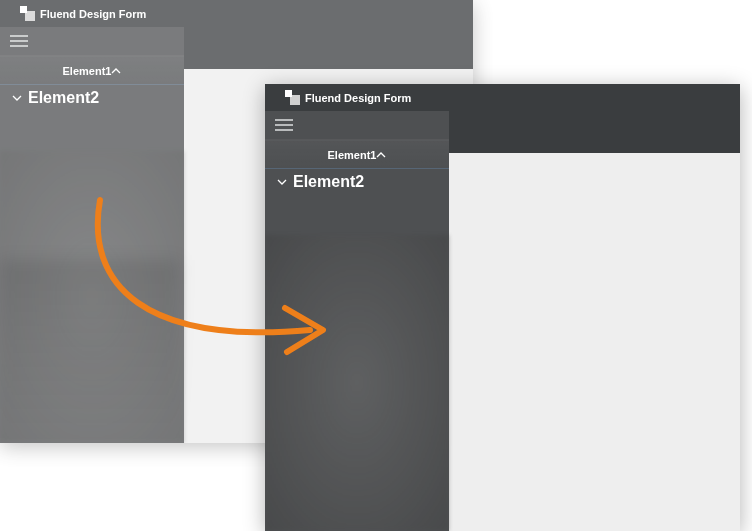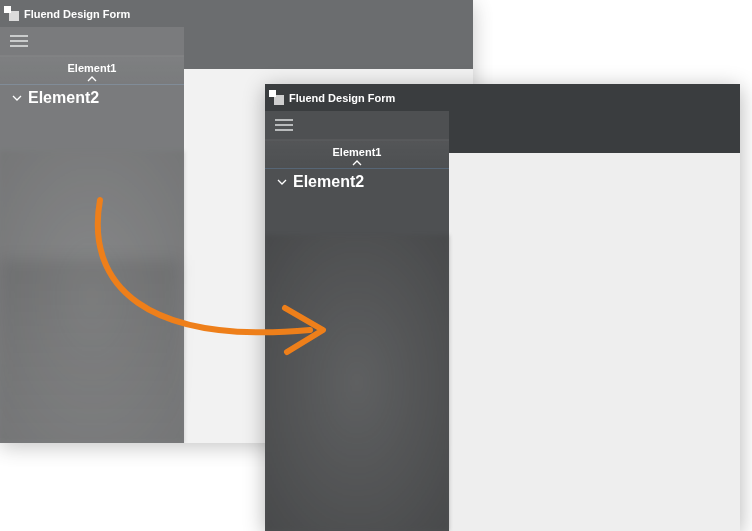--- a/index.html
+++ b/index.html
@@ -28,21 +28,21 @@
       left: 265px;
       top: 84px;
       width: 475px;
       height: 447px;
     }
     .titlebar {
       display: flex;
       align-items: center;
       height: 27px;
       background: #3a3d3f;
-      padding: 0 4px;
+      padding: 0 20px;
       gap: 5px;
     }
     .app-icon {
       width: 15px;
       height: 15px;
       position: relative;
       flex-shrink: 0;
     }
     .app-icon .sq {
       position: absolute;
@@ -79,31 +79,30 @@
       justify-content: space-between;
     }
     .hamburger-lines span {
       display: block;
       height: 2px;
       background: #b9bbbc;
     }
     .group-header {
       display: flex;
       align-items: center;
-      justify-content: flex-end;
+      justify-content: center;
       height: 29px;
       padding: 0 10px;
       background: linear-gradient(to bottom, rgba(255,255,255,0.03), rgba(255,255,255,0));
       border-top: 1px solid rgba(255,255,255,0.06);
       border-bottom: 1px solid rgba(90,120,150,0.5);
       color: #fff;
       font-size: 11px;
       font-weight: 600;
       cursor: pointer;
-      flex-direction: column;
     }
     .group-item {
       display: flex;
       align-items: center;
       height: 26px;
       padding: 0 12px;
       gap: 6px;
       color: #fff;
       font-size: 16px;
       font-weight: 600;

